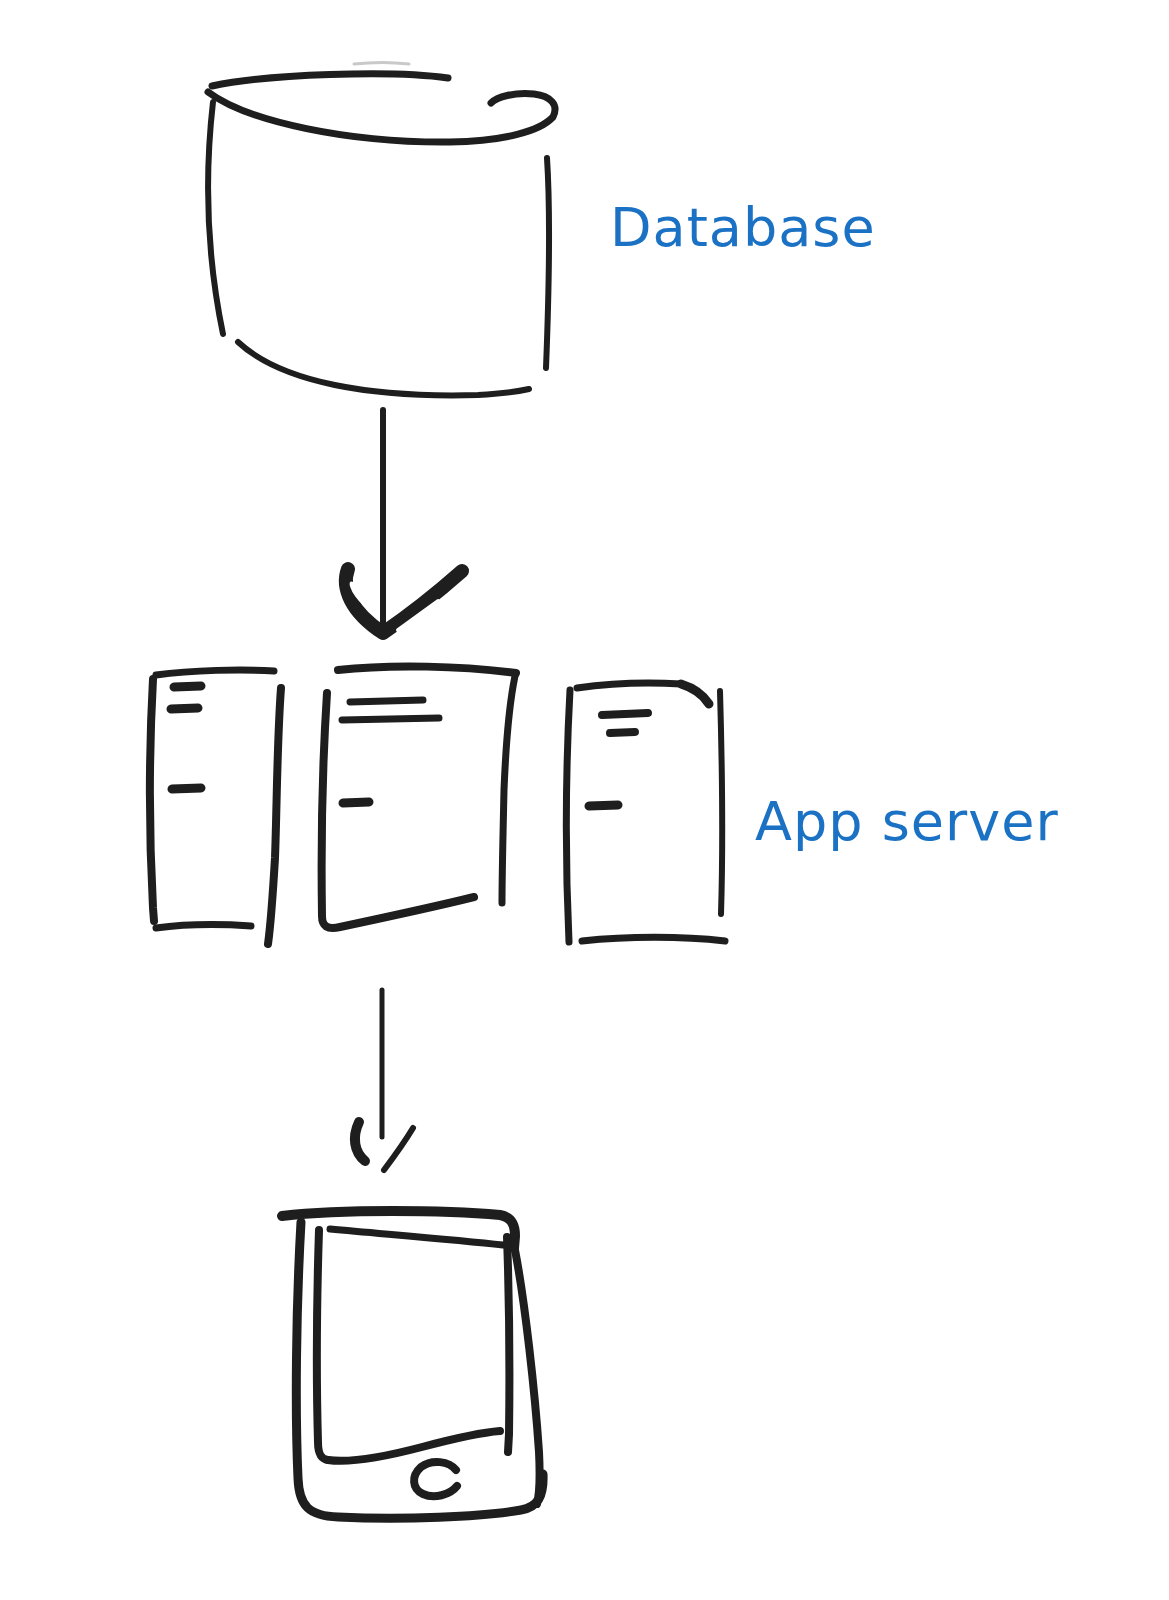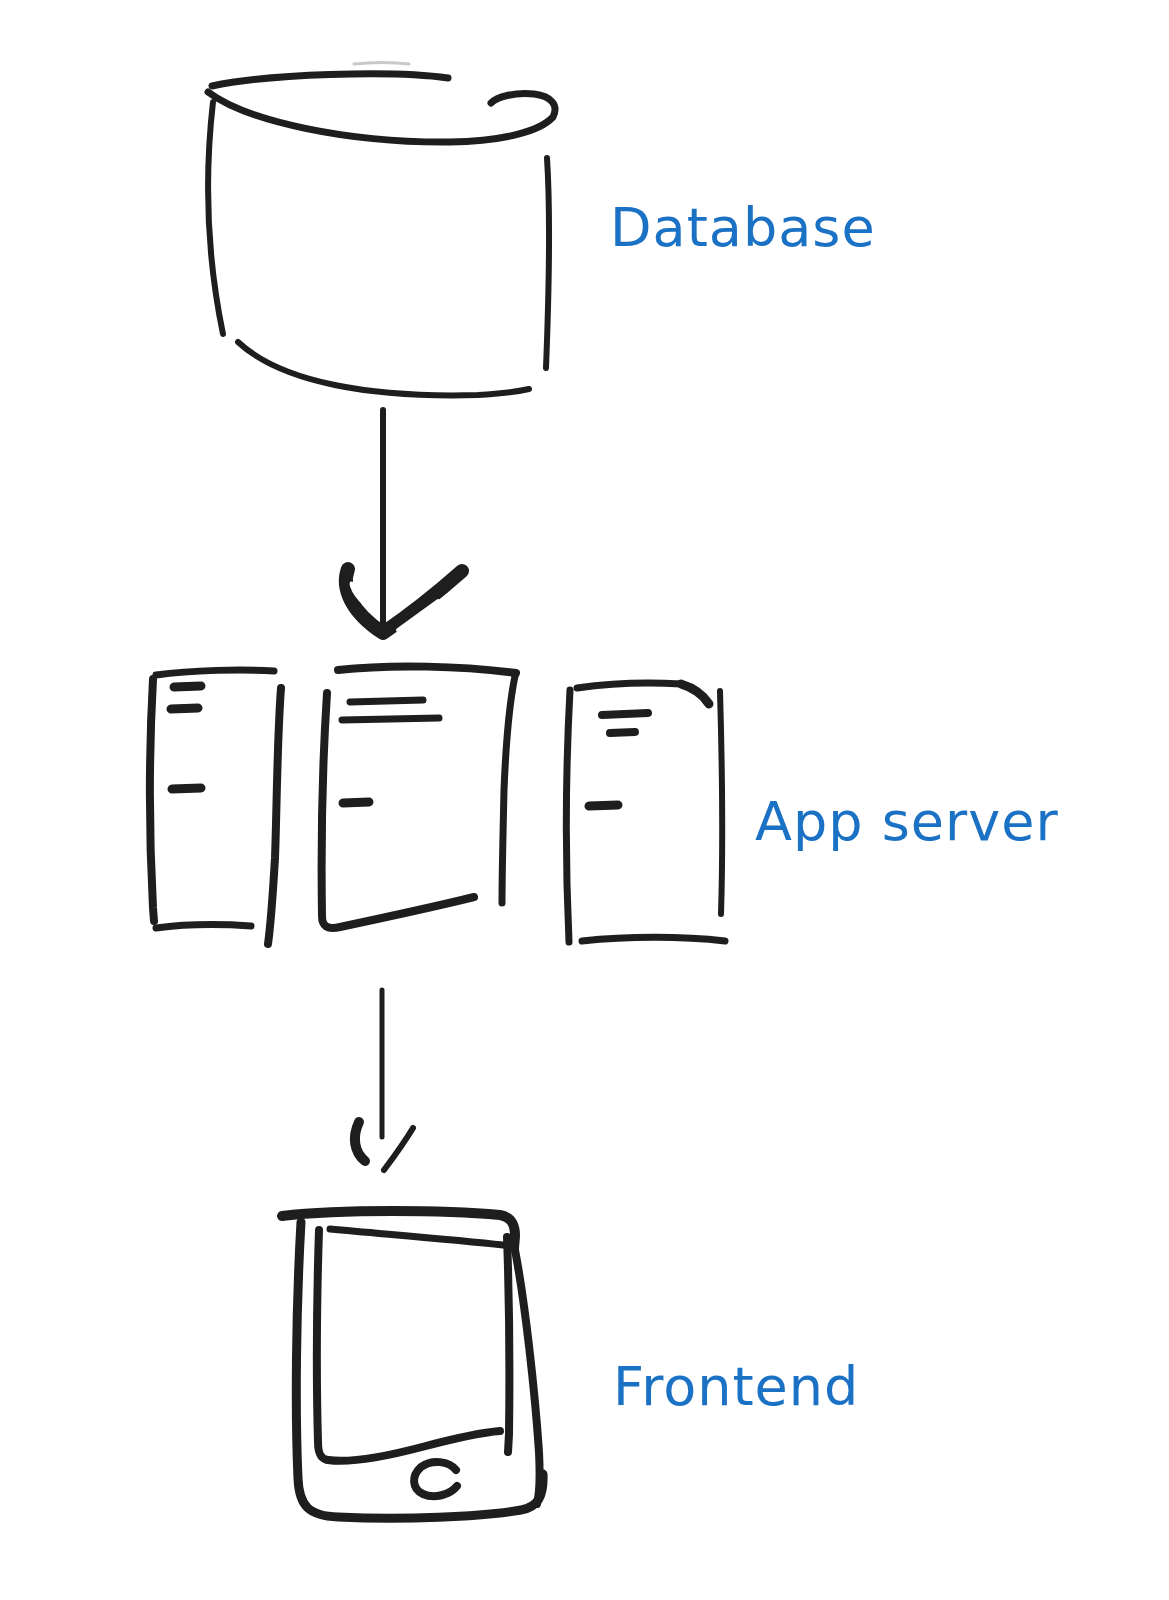--- a/index.html
+++ b/index.html
@@ -120,15 +120,14 @@
       <path d="M328 1460 C348 1463 384 1457 422 1447 C456 1438 486 1432 500 1431" stroke-width="8"></path>
       <path d="M507 1237 C509 1292 510 1362 509 1434 L508 1452" stroke-width="8"></path>
       <path d="M456 1470 C449 1461 432 1459 421 1467 C411 1476 412 1489 423 1494 C434 1499 450 1495 457 1486" stroke-width="8"></path>
     </g>
   </svg>
 
   <div class="node-label label-appserver">App server</div>
 
   <div class="node-label label-database">Database</div>
 
-  <div class="node-label label-frontend">Frontend</div>
 
 </div>
 
 </body></html>

